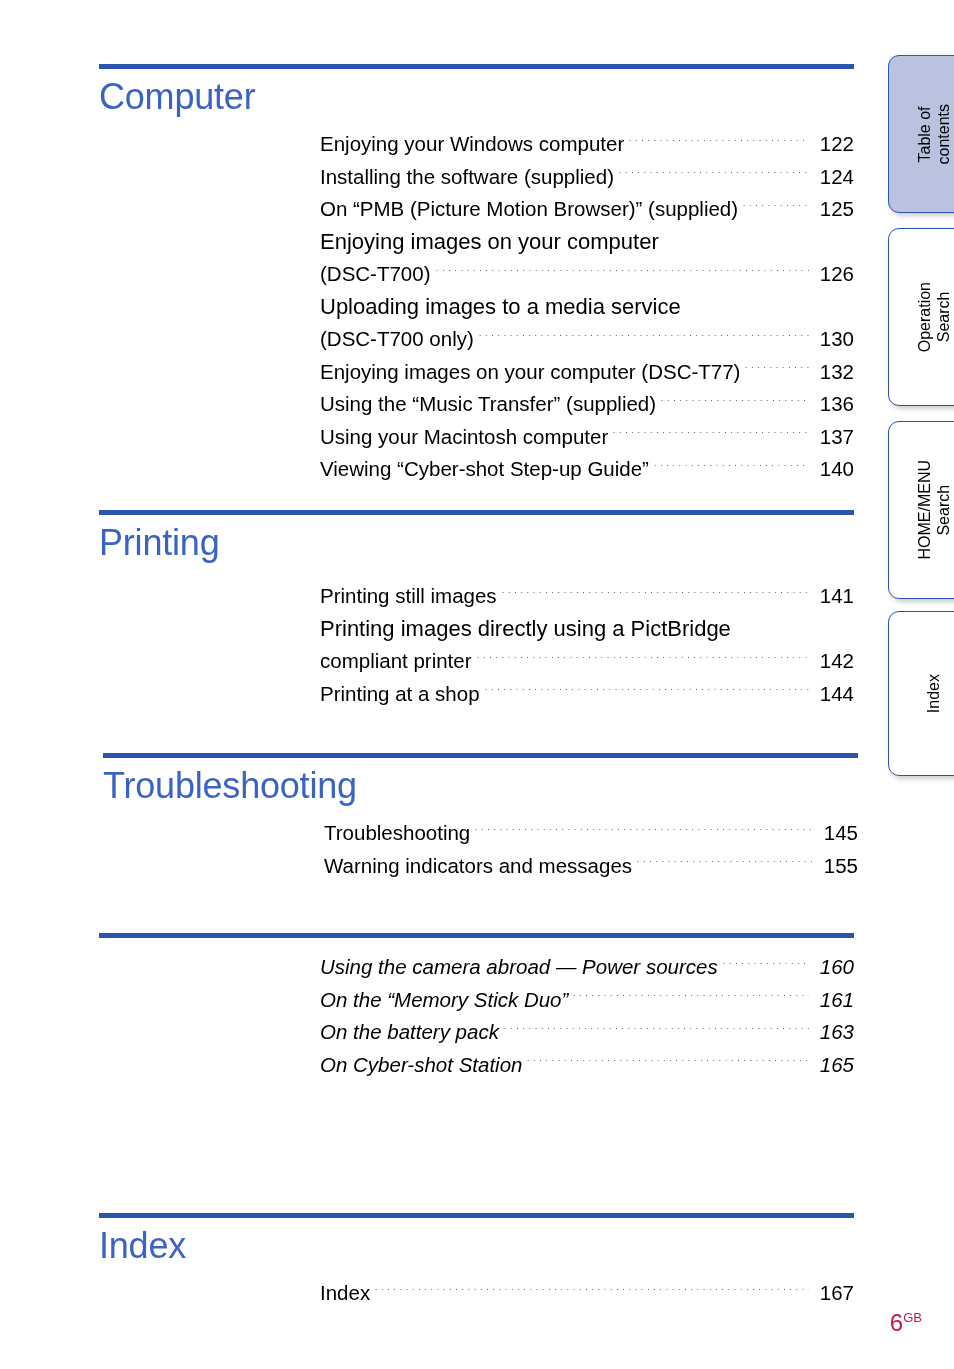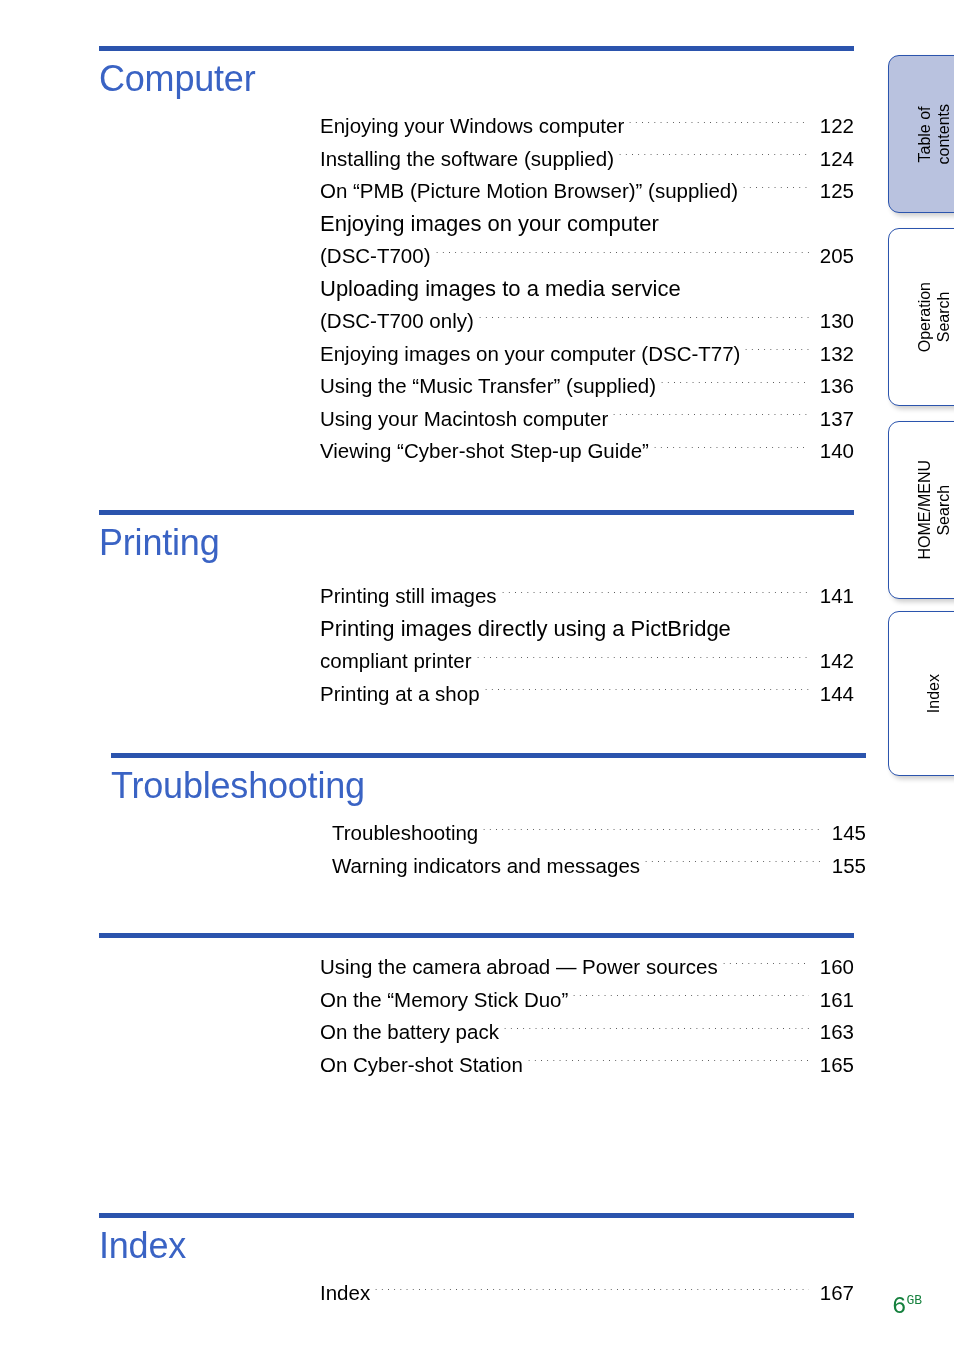--- a/index.html
+++ b/index.html
@@ -100,26 +100,25 @@
     font-size: 22px;
     line-height: 32.5px;
     color: #000;
     white-space: nowrap;
   }
 
   
   .folio {
     position: absolute;
     right: 32px;
-    bottom: 50px;
+    bottom: 34px;
     font-size: 24px;
-    color: #15803d;
+    color: #be185d;
     line-height: 1;
     white-space: nowrap;
-    font-family: Liberation Mono, monospace;
   }
   .folio sup {
     font-size: 13px;
     vertical-align: super;
     line-height: 1;
   }
 
   
   #tabs {
     position: absolute;
@@ -160,21 +159,21 @@
   #tab-1 { top: 228px; height: 178px; }
   #tab-2 { top: 421px; height: 178px; }
   #tab-3 { top: 611px; height: 165px; }
 </style>
 </head>
 <body>
 
 <div id="page">
 
   <div class="content" id="content">
-      <div class="section" style="position: absolute; top: 46px; left: 0px;">
+      <div class="section" style="position: absolute; top: 64px; left: 0px;">
         <div class="rule"></div>
         <div class="sec-title">Computer</div>
         <ul class="toc-list" style="margin-top: 13px;">
           <li>
             <div class="toc-row">
               <span class="toc-label">Enjoying your Windows computer</span>
               <span class="toc-leader"></span>
               <span class="toc-page">122</span>
             </div>
           </li>
@@ -190,21 +189,21 @@
               <span class="toc-label">On “PMB (Picture Motion Browser)” (supplied)</span>
               <span class="toc-leader"></span>
               <span class="toc-page">125</span>
             </div>
           </li>
           <li>
             <div class="toc-wrapline">Enjoying images on your computer</div>
             <div class="toc-row">
               <span class="toc-label">(DSC-T700)</span>
               <span class="toc-leader"></span>
-              <span class="toc-page">205</span>
+              <span class="toc-page">126</span>
             </div>
           </li>
           <li>
             <div class="toc-wrapline">Uploading images to a media service</div>
             <div class="toc-row">
               <span class="toc-label">(DSC-T700 only)</span>
               <span class="toc-leader"></span>
               <span class="toc-page">130</span>
             </div>
           </li>
@@ -259,21 +258,21 @@
           </li>
           <li>
             <div class="toc-row">
               <span class="toc-label">Printing at a shop</span>
               <span class="toc-leader"></span>
               <span class="toc-page">144</span>
             </div>
           </li>
         </ul>
       </div>
-      <div class="section" style="position: absolute; top: 753px; left: 12px;">
+      <div class="section" style="position: absolute; top: 753px; left: 4px;">
         <div class="rule"></div>
         <div class="sec-title">Troubleshooting</div>
         <ul class="toc-list" style="margin-top: 13px;">
           <li>
             <div class="toc-row">
               <span class="toc-label">Troubleshooting</span>
               <span class="toc-leader"></span>
               <span class="toc-page">145</span>
             </div>
           </li>
@@ -281,21 +280,21 @@
             <div class="toc-row">
               <span class="toc-label">Warning indicators and messages</span>
               <span class="toc-leader"></span>
               <span class="toc-page">155</span>
             </div>
           </li>
         </ul>
       </div>
       <div class="section" style="position: absolute; top: 933px; left: 0px;">
         <div class="rule"></div>
-        <ul class="toc-list" style="margin-top: 13px;">
+        <ul class="toc-list" style="margin-top: 13px; font-style: italic;">
           <li>
             <div class="toc-row">
               <span class="toc-label">Using the camera abroad — Power sources</span>
               <span class="toc-leader"></span>
               <span class="toc-page">160</span>
             </div>
           </li>
           <li>
             <div class="toc-row">
               <span class="toc-label">On the “Memory Stick Duo”</span>

